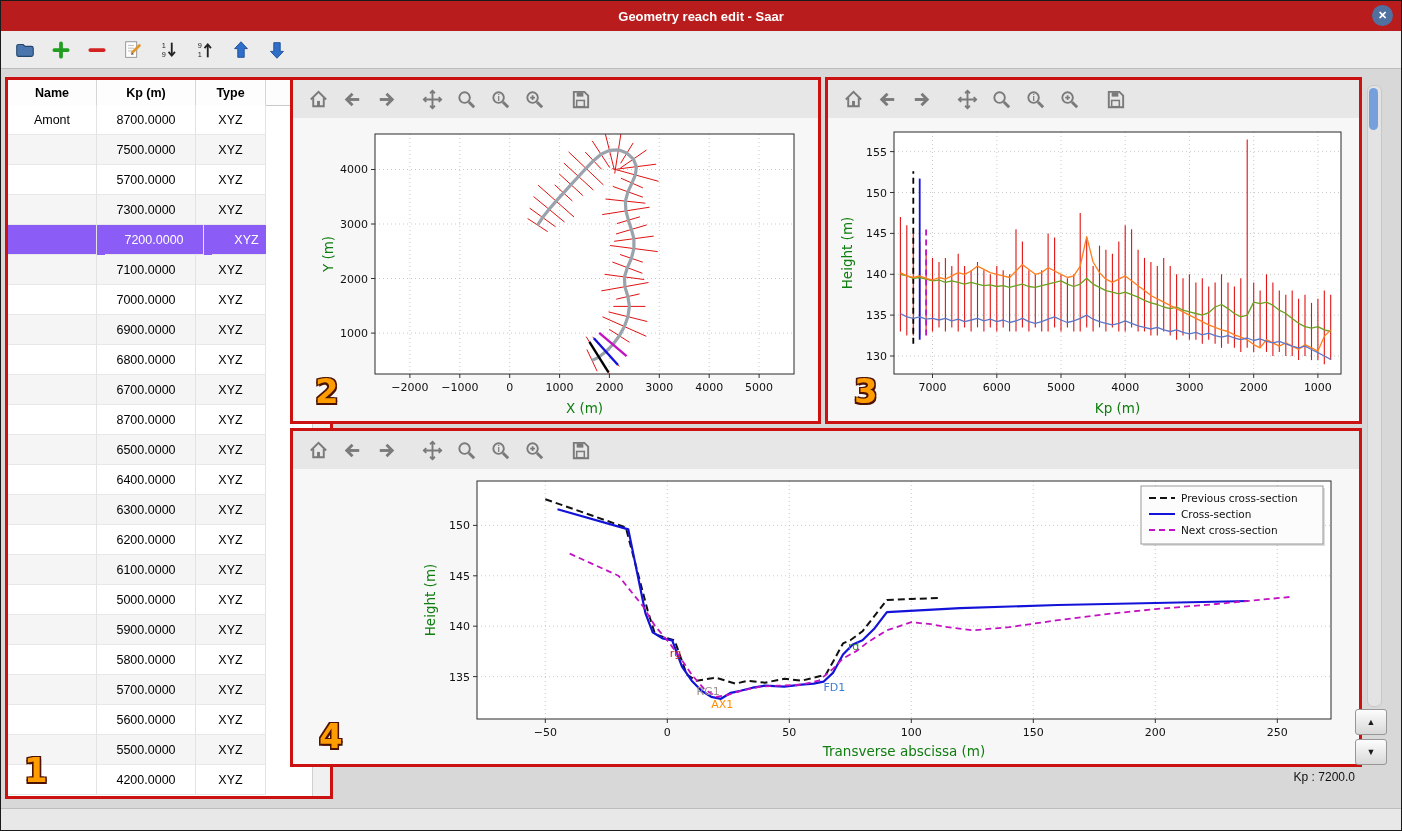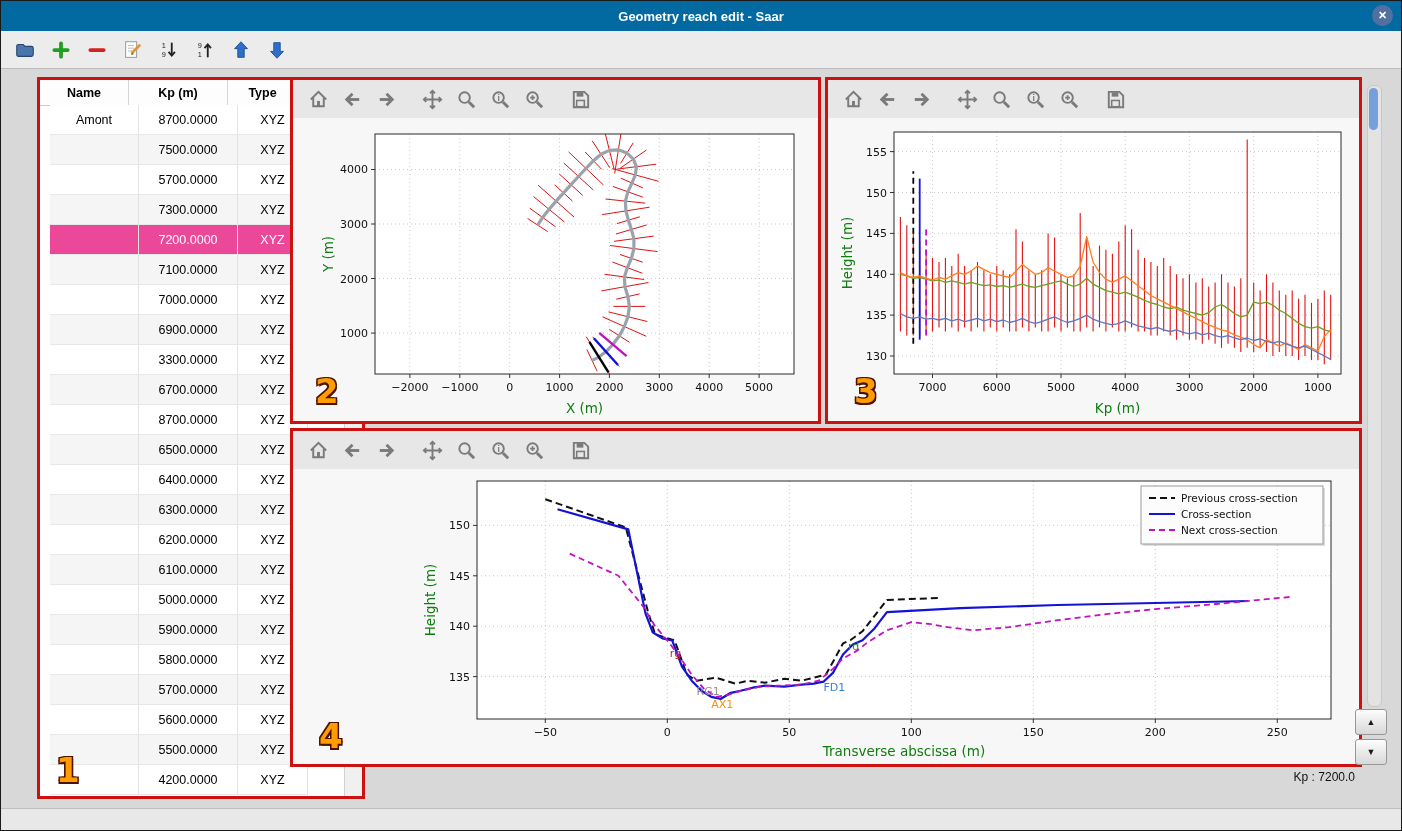--- a/index.html
+++ b/index.html
@@ -1,49 +1,49 @@
 <!DOCTYPE html>
 <html><head>
 <meta charset="utf-8">
 <style>
   html,body{margin:0;padding:0;background:#ffffff;}
   .app{position:relative;width:1402px;height:831px;background:#d8d8d8;
        font-family:"Liberation Sans",sans-serif;border:1px solid #1a1a1a;box-sizing:border-box;overflow:hidden;}
-  .titlebar{position:absolute;top:0;left:0;right:0;height:30px;background:#0369a1;color:#fff;
+  .titlebar{position:absolute;top:0;left:0;right:0;height:30px;background:#b91c1c;color:#fff;
        display:flex;align-items:center;justify-content:center;font-weight:bold;font-size:13px;}
   .closebtn{position:absolute;right:8px;top:4px;width:21px;height:21px;border-radius:50%;
        background:#50719f;color:#fff;font-size:11px;display:flex;align-items:center;justify-content:center;cursor:pointer;}
   .toolbar{position:absolute;top:30px;left:0;right:0;height:38px;background:#ececec;border-bottom:1px solid #bcbcbc;
        display:flex;align-items:center;padding-left:10px;gap:8px;box-sizing:border-box;}
   .tbtn{width:28px;height:28px;display:flex;align-items:center;justify-content:center;border-radius:3px;cursor:pointer;}
   .panel{position:absolute;border:3px solid #cc1111;background:#f4f4f4;box-sizing:border-box;}
-  #p1{left:4px;top:76px;width:328px;height:722px;background:#ffffff;margin-left:32px;}
+  #p1{left:4px;top:76px;width:328px;height:722px;background:#ffffff;}
   #p2{left:289px;top:76px;width:531px;height:347px;}
   #p3{left:824px;top:76px;width:537px;height:347px;}
   #p4{left:289px;top:427px;width:1072px;height:339px;}
   .plot-toolbar{height:38px;background:#e7e7e7;display:flex;align-items:center;gap:8px;padding-left:12px;
        border-bottom:1px solid #cfcfcf;}
   .pbtn{width:26px;height:26px;display:flex;align-items:center;justify-content:center;cursor:pointer;}
   .pbtn.gap{margin-left:12px;}
   .figure{position:absolute;left:0;top:38px;right:0;bottom:0;background:#f7f7f7;
        display:flex;align-items:center;justify-content:center;}
   svg.chart{display:block;font-family:"DejaVu Sans",sans-serif;}
   .badge{position:absolute;font-size:34px;font-weight:bold;color:#ff9d00;z-index:6;pointer-events:none;
        font-family:"DejaVu Sans",sans-serif;
        text-shadow:-1.5px -1.5px 0 #4b1205,1.5px -1.5px 0 #4b1205,-1.5px 1.5px 0 #4b1205,1.5px 1.5px 0 #4b1205;}
   
   .tblhead{display:grid;grid-template-columns:89px 99px 70px;height:25px;background:#fdfdfd;
        font-weight:bold;font-size:12.5px;border-bottom:1px solid #c9c9c9;}
   .tblhead .hc{display:flex;align-items:center;justify-content:center;border-right:1px solid #d6d6d6;cursor:pointer;}
-  .tbody{position:absolute;top:25px;left:0;bottom:0;width:258px;overflow:hidden;padding-left:10px;}
+  .tbody{position:absolute;top:25px;left:0;bottom:0;width:258px;overflow:hidden;}
   .trow{display:grid;grid-template-columns:89px 99px 70px;height:30px;font-size:12.5px;background:#fff;}
   .trow:nth-child(even){background:#f5f5f5;}
   .trow>div{display:flex;align-items:center;justify-content:center;
        border-right:1px solid #e3e3e3;border-bottom:1px solid #e8e8e8;}
-  .trow.sel{background:#ec4899;color:#fff;}
+  .trow.sel{background:#8b5cf6;color:#fff;gap:8px;}
   .tscroll{position:absolute;right:0;top:0;bottom:0;width:17px;background:#f0f0f0;border-left:1px solid #d0d0d0;}
   .tthumb{position:absolute;left:2px;top:3px;width:11px;height:200px;background:#cdcdcd;
        border:1px solid #b2b2b2;border-radius:5px;}
   
   #vscroll{position:absolute;right:19px;top:84px;width:13px;height:620px;background:#e3e3e3;
        border:1px solid #c8c8c8;border-radius:6px;}
   #vthumb{position:absolute;left:1px;top:2px;width:9px;height:42px;background:#76a0dc;border-radius:5px;}
   .spin{position:absolute;right:14px;width:30px;height:24px;background:linear-gradient(#fdfdfd,#d8d8d8);
        border:1px solid #979797;border-radius:3px;display:flex;align-items:center;justify-content:center;
        font-size:9px;color:#1a1a1a;cursor:pointer;}
@@ -160,21 +160,21 @@
           <div>7000.0000</div>
           <div>XYZ</div>
         </div>
         <div class="trow">
           <div></div>
           <div>6900.0000</div>
           <div>XYZ</div>
         </div>
         <div class="trow">
           <div></div>
-          <div>3300.0000</div>
+          <div>6800.0000</div>
           <div>XYZ</div>
         </div>
         <div class="trow">
           <div></div>
           <div>6700.0000</div>
           <div>XYZ</div>
         </div>
         <div class="trow">
           <div></div>
           <div>8700.0000</div>

